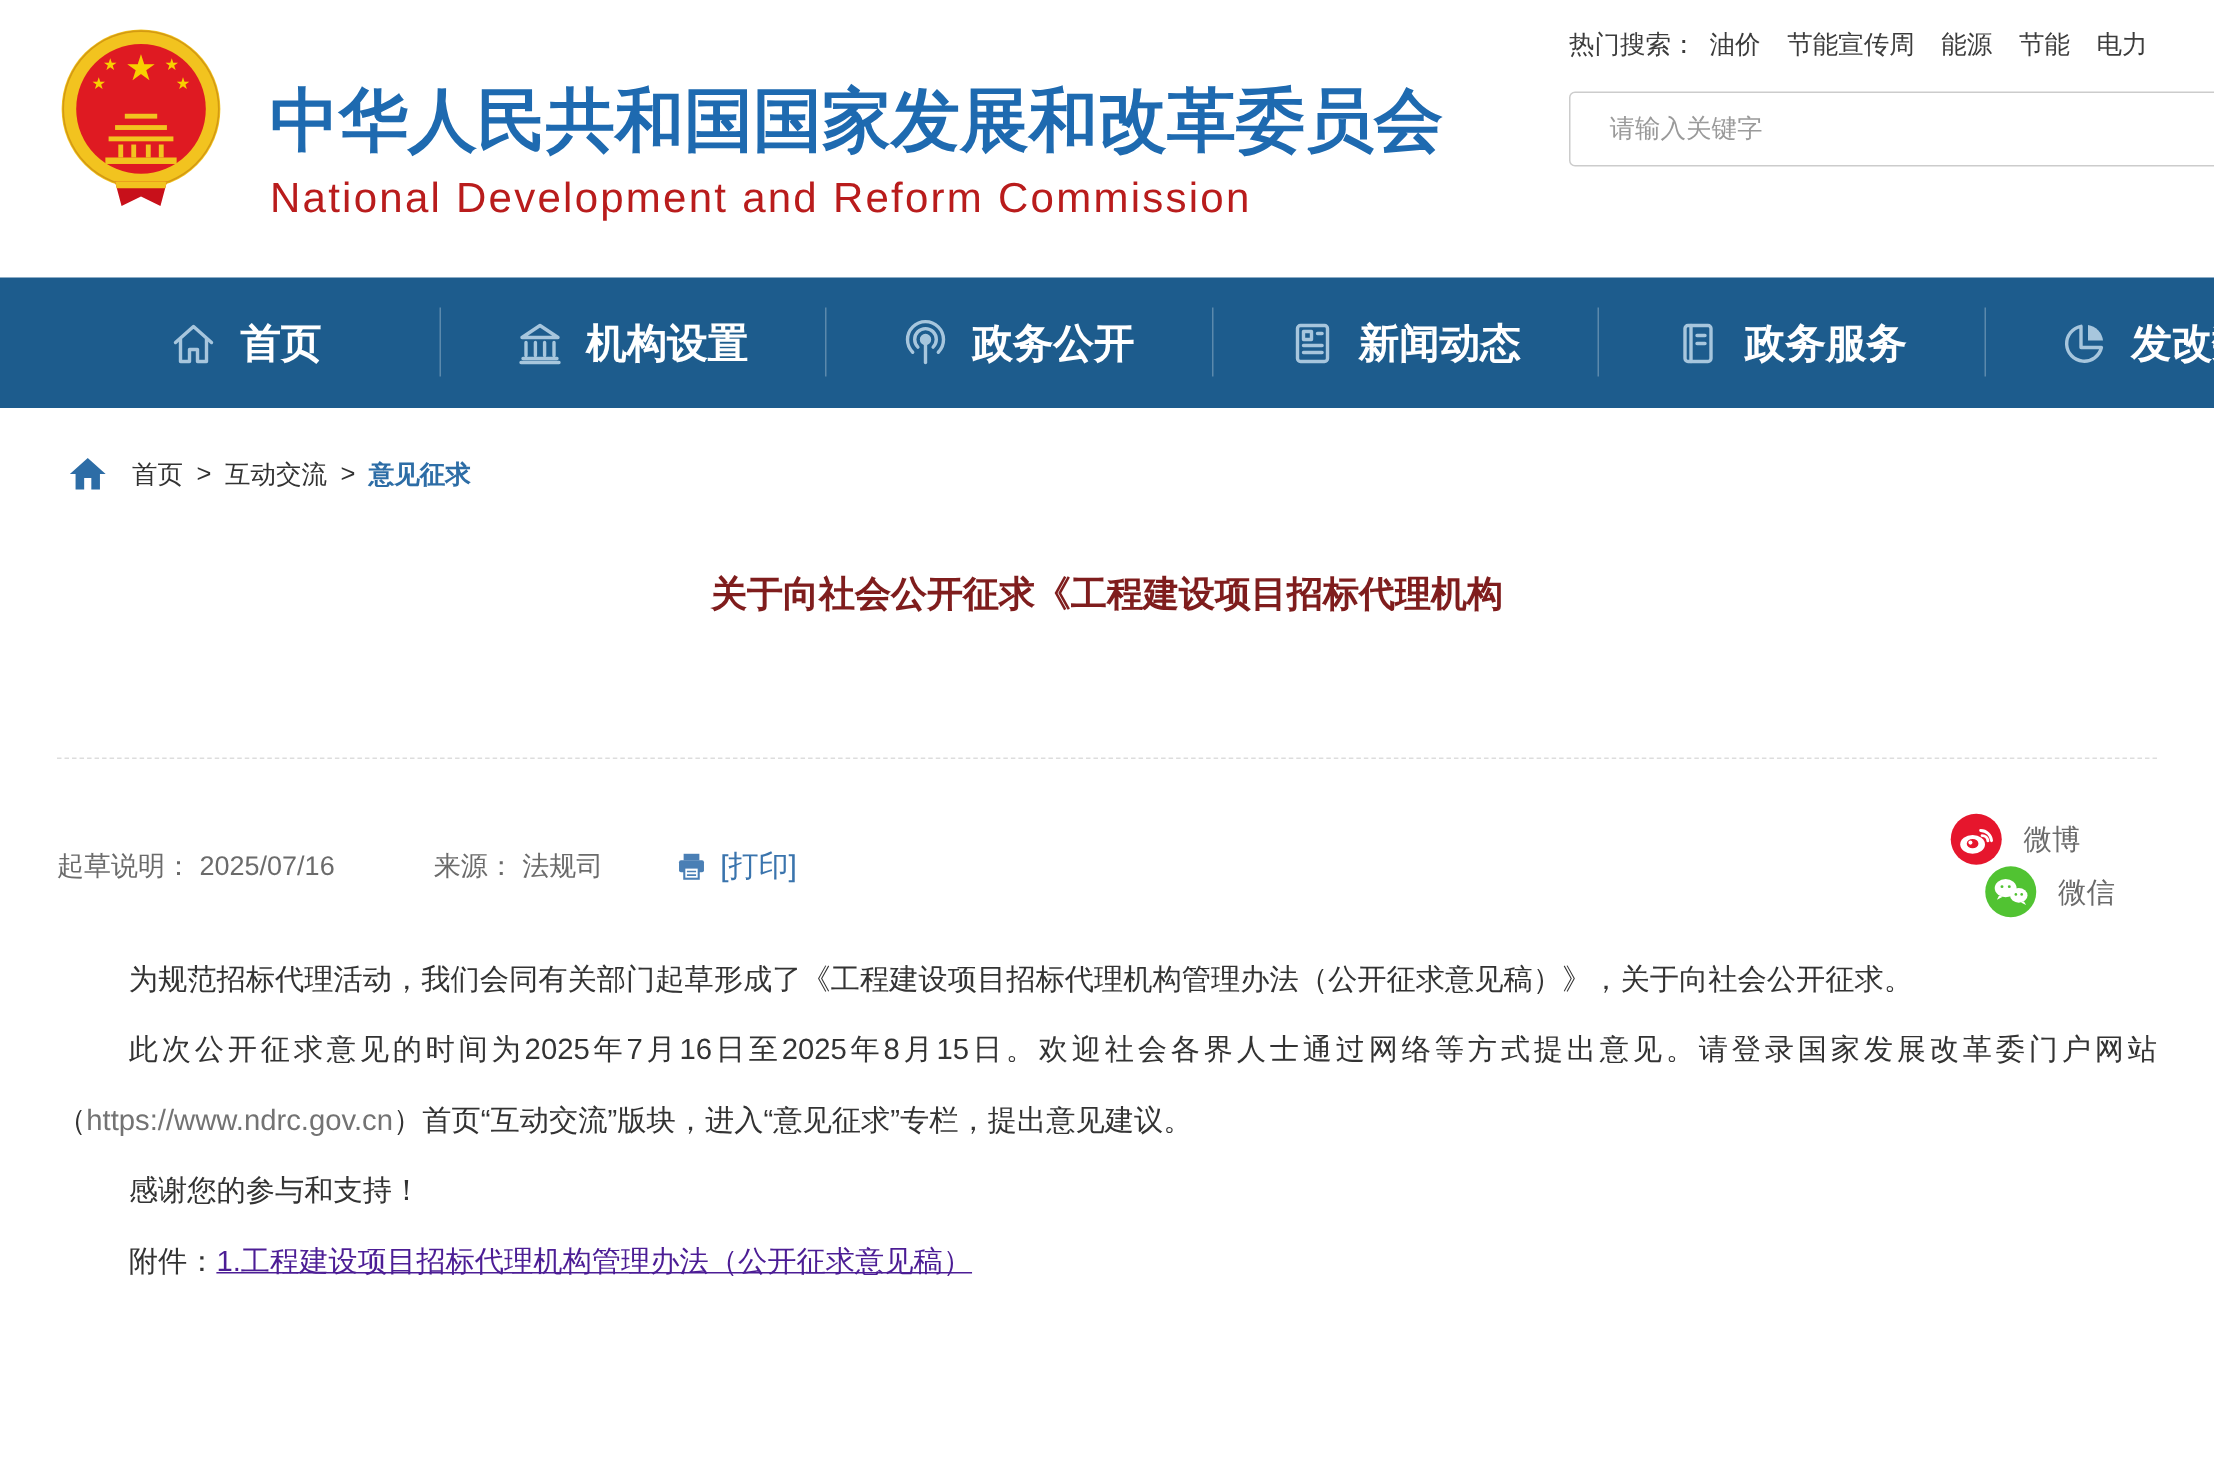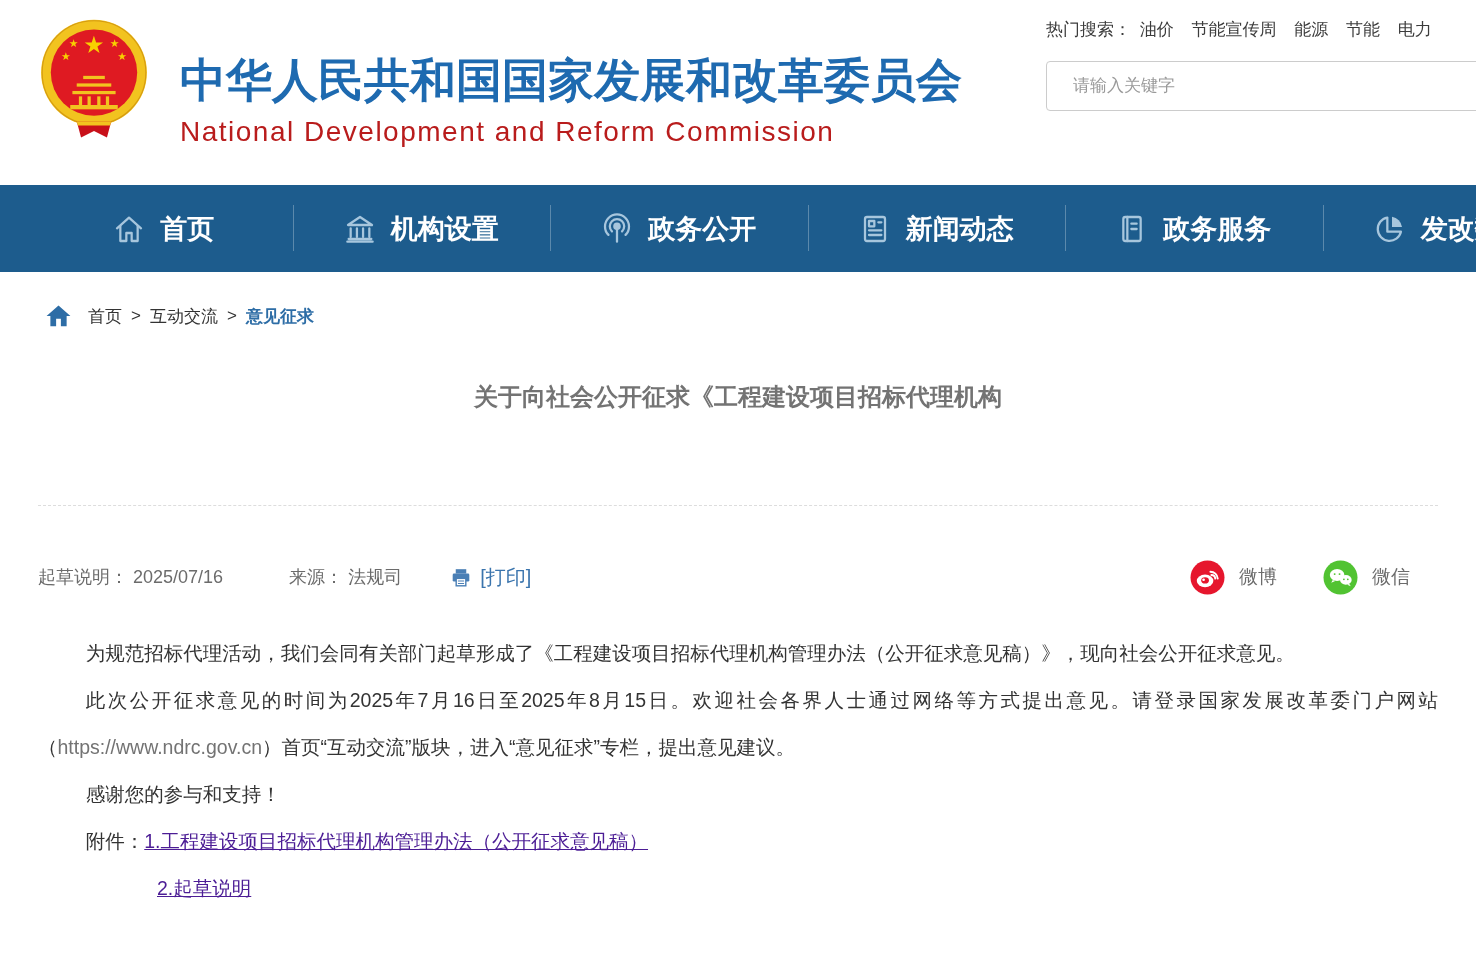--- a/index.html
+++ b/index.html
@@ -33,32 +33,32 @@
 
   
   .breadcrumb { position: absolute; top: 303px; left: 45px; display: flex; align-items: center; font-size: 17px; color: #333; }
   .crumb-home { width: 27px; height: 26px; margin-right: 16px; cursor: pointer; }
   .crumb { cursor: pointer; }
   .crumb-sep { margin: 0 9px; color: #333; }
   .crumb-current { color: #2d6da6; font-weight: bold; }
 
   
   .article-title { position: absolute; top: 372px; left: 0; width: 1476px; text-align: center;
-    color: #737373; font-size: 24px; font-weight: bold; line-height: 49px; }
+    color: #7f1d1d; font-size: 24px; font-weight: bold; line-height: 49px; }
 
   .dashed-rule { position: absolute; top: 505px; left: 38px; width: 1400px; border-top: 1px dashed #ddd; }
 
   
   .meta-row { position: absolute; top: 556px; left: 38px; width: 1400px; height: 42px;
     display: flex; align-items: center; font-size: 18px; color: #6b6b6b; }
   .meta-source { margin-left: 66px; }
   .print-group { margin-left: 48px; display: flex; align-items: center; cursor: pointer; }
   .print-icon { width: 22px; height: 21px; margin-right: 8px; }
   .print-label { color: #3a74ad; font-size: 20px; text-decoration: none; }
-  .share-group { margin-left: auto; display: flex; align-items: center; margin-right: 28px; }
+  .share-group { margin-left: auto; display: flex; align-items: center; margin-right: 28px; flex-direction: column; }
   .share-btn { display: flex; align-items: center; cursor: pointer; text-decoration: none; }
   .share-btn + .share-btn { margin-left: 46px; }
   .share-icon { width: 35px; height: 35px; margin-right: 14px; }
   .share-label { color: #6b6b6b; font-size: 19px; }
 
   
   .article-body { position: absolute; top: 630px; left: 38px; width: 1400px; font-size: 19.5px;
     color: #333; line-height: 47px; text-align: justify; }
   .article-body p { text-indent: 2.45em; }
   .p-attach2 { text-indent: 0 !important; padding-left: 119px; }
@@ -226,20 +226,19 @@
           <path d="M27 24.5 L28.5 27 L25 25.4 Z" fill="#ffffff"></path>
           <circle cx="21.5" cy="19.8" r="0.9" fill="#51c332"></circle>
           <circle cx="25.5" cy="19.8" r="0.9" fill="#51c332"></circle>
         </svg>
         <span class="share-label">微信</span>
       </a>
     </div>
   </div>
 
   <div class="article-body">
-    <p>为规范招标代理活动，我们会同有关部门起草形成了《工程建设项目招标代理机构管理办法（公开征求意见稿）》，现向社会公开征求意见。</p>
+    <p>为规范招标代理活动，我们会同有关部门起草形成了《工程建设项目招标代理机构管理办法（公开征求意见稿）》，关于向社会公开征求。</p>
     <p><span>此次公开征求意见的时间为2025年7月16日至2025年8月15日。欢迎社会各界人士通过网络等方式提出意见。请登录国家发展改革委门户网站（</span><a class="url-link">https://www.ndrc.gov.cn</a><span>）首页“互动交流”版块，进入“意见征求”专栏，提出意见建议。</span></p>
     <p>感谢您的参与和支持！</p>
     <p><span>附件：</span><a class="attach-link">1.工程建设项目招标代理机构管理办法（公开征求意见稿）</a></p>
-    <p class="p-attach2"><a class="attach-link">2.起草说明</a></p>
   </div>
 
 </div>
 
 </body></html>

